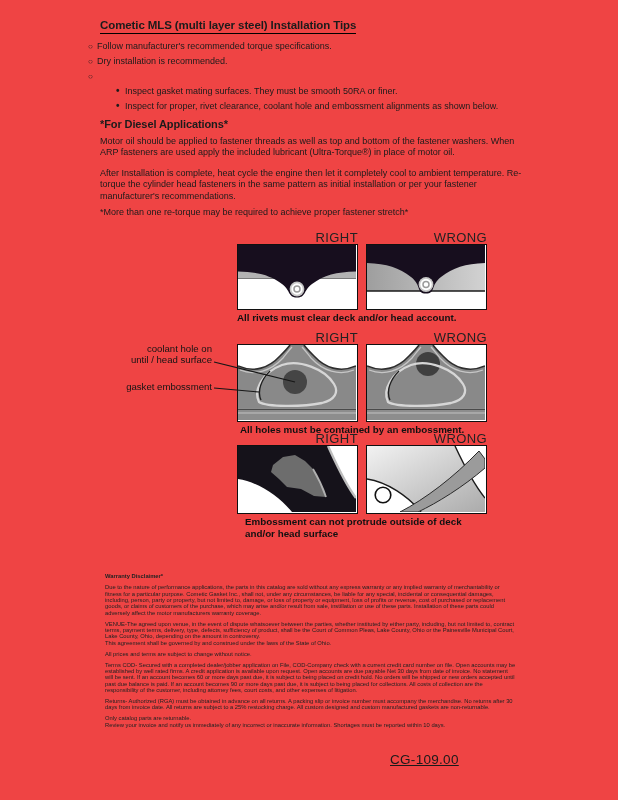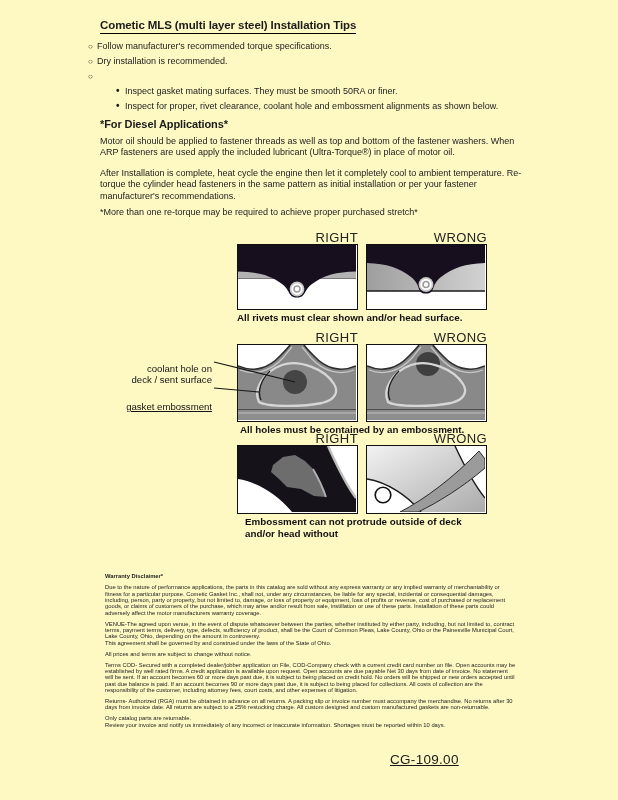--- a/index.html
+++ b/index.html
@@ -1,19 +1,19 @@
 <!DOCTYPE html>
 <html><head>
 <meta charset="utf-8">
 <style>
   html,body{margin:0;padding:0;background:#e8e8e8;}
   .page{
     position:relative;
     width:618px;height:800px;
-    background:#fef9c3;
+    background:#ef4444;
     font-family:"Liberation Sans", sans-serif;
     color:#1b1b1b;
     overflow:hidden;
   }
   .abs{position:absolute;}
 
   .title{
     left:100px;top:19px;
     font-size:11.5px;font-weight:bold;letter-spacing:-0.1px;
     border-bottom:1.6px solid #000;padding-bottom:2px;
@@ -36,21 +36,21 @@
     font-size:13px;letter-spacing:0.4px;color:#222;
   }
   .dg-box{
     width:121px;box-sizing:border-box;
     border:1.6px solid #101010;background:#fff;
   }
   .dg-box svg{display:block;}
   .caption{font-size:9.8px;font-weight:bold;line-height:11.5px;color:#111;}
   .callout{
     width:113px;text-align:right;
-    font-size:9.6px;line-height:10.8px;color:#141414;margin-top:20px;
+    font-size:9.6px;line-height:10.8px;color:#141414;
   }
   .overlay{left:0;top:0;pointer-events:none;}
 
   .disclaimer{left:105px;top:573px;width:411px;font-size:5.8px;line-height:6.35px;color:#222;}
   .disclaimer p{margin:0 0 4.6px 0;white-space:pre-line;}
   .disclaimer .dh{font-weight:bold;margin-bottom:5px;}
 
   .pagenum{left:390px;top:752px;font-size:13.5px;letter-spacing:0.3px;color:#1a1a1a;text-decoration:underline;}
 </style>
 </head>
@@ -78,21 +78,21 @@
     </div>
     <div class="b-row sub">
       <span class="b-marker dot">•</span>
       <span>Inspect for proper, rivet clearance, coolant hole and embossment alignments as shown below.</span>
     </div>
   </div>
 
   <div class="abs h2" style="left:100px;top:118px;">*For Diesel Applications*</div>
   <div class="abs para" style="left:100px;top:136px;">Motor oil should be applied to fastener threads as well as top and bottom of the fastener washers. When ARP fasteners are used apply the included lubricant (Ultra-Torque®) in place of motor oil.</div>
   <div class="abs para" style="left:100px;top:168px;">After Installation is complete, heat cycle the engine then let it completely cool to ambient temperature. Re-torque the cylinder head fasteners in the same pattern as initial installation or per your fastener manufacturer's recommendations.</div>
-  <div class="abs note" style="left:100px;top:207px;">*More than one re-torque may be required to achieve proper purchased stretch*</div>
+  <div class="abs note" style="left:100px;top:207px;">*More than one re-torque may be required to achieve proper fastener stretch*</div>
 
   <div class="abs dg-label" style="left:237px;top:230px;">RIGHT</div>
   <div class="abs dg-label" style="left:366px;top:230px;">WRONG</div>
 
   <div class="abs dg-box" style="left:237px;top:244px;height:66px;">
     <svg width="118" height="63" viewBox="0 0 118 63">
       <rect x="0" y="32" width="118" height="31" fill="#ffffff"></rect>
       <rect x="0" y="26" width="118" height="8" fill="#b3b3b3"></rect>
       <line x1="0" y1="33.5" x2="118" y2="33.5" stroke="#6a6a6a" stroke-width="0.8"></line>
       <path d="M0,0 H118 V26.5 C98,27 86,30 74,39 C65,46 68,52.5 59,52.5 C50,52.5 53,46 44,39 C32,30 20,27 0,26.5 Z" fill="#170e1e"></path>
@@ -115,30 +115,30 @@
       <rect x="0" y="46" width="118" height="17" fill="#ffffff"></rect>
       <line x1="0" y1="46" x2="118" y2="46" stroke="#1a1a1a" stroke-width="1.3"></line>
       <path d="M0,0 H118 V18 C98,18.5 86,23 74,32 C63,40.5 69,48.5 59,48.5 C49,48.5 55,40.5 44,32 C32,23 20,18.5 0,18 Z" fill="#170e1e"></path>
       <g>
         <circle cx="59" cy="39.5" r="7.4" fill="#c6c6c6"></circle>
         <circle cx="59" cy="39.5" r="5.7" fill="#ffffff"></circle>
         <circle cx="59" cy="39.5" r="3" fill="#ffffff" stroke="#9b9b9b" stroke-width="1.5"></circle>
       </g>
     </svg>
   </div>
-  <div class="abs caption" style="left:237px;top:312px;">All rivets must clear shown and/or head surface.</div>
+  <div class="abs caption" style="left:237px;top:312px;">All rivets must clear deck and/or head account.</div>
 
   <div class="abs dg-label" style="left:237px;top:330px;">RIGHT</div>
   <div class="abs dg-label" style="left:366px;top:330px;">WRONG</div>
 
   <div class="abs callout" style="left:99px;top:344px;">
     <div>coolant hole on</div>
-    <div>deck / sent surface</div>
-  </div>
-  <div class="abs callout" style="left:99px;top:382px;text-decoration:underline;">gasket embossment</div>
+    <div>until / head surface</div>
+  </div>
+  <div class="abs callout" style="left:99px;top:382px;">gasket embossment</div>
 
   <div class="abs dg-box" style="left:237px;top:344px;height:78px;">
     <svg width="118" height="75" viewBox="0 0 118 75">
       <rect width="118" height="75" fill="#ffffff"></rect>
       <rect y="63" width="118" height="12" fill="#8d8d8d"></rect>
       <line x1="0" y1="64.5" x2="118" y2="64.5" stroke="#4a4a4a" stroke-width="1"></line>
       <line x1="0" y1="68" x2="118" y2="68" stroke="#c2c2c2" stroke-width="1"></line>
       <path d="M0,63 L0,21 C16,28 31,23 42,11 C47,6 50,3 52,0 L66,0 C68,3 71,6 76,11 C87,23 102,28 118,21 L118,63 Z" fill="#898989"></path>
       <path d="M0,21 C16,28 31,23 42,11 C47,6 50,3 52,0" fill="none" stroke="#2e2e2e" stroke-width="1.6"></path>
       <path d="M66,0 C68,3 71,6 76,11 C87,23 102,28 118,21" fill="none" stroke="#2e2e2e" stroke-width="1.6"></path>
@@ -196,21 +196,21 @@
       <rect width="118" height="66" fill="#ffffff"></rect>
       <path d="M0,0 L88,0 C95,15 105,36 118,52 L118,66 L54,66 C41,50 20,36 0,33 Z" fill="url(#g3w)"></path>
       <path d="M88,0 C95,15 105,36 118,52" stroke="#1a1a1a" stroke-width="1.4" fill="none"></path>
       <path d="M0,33 C20,36 41,50 54,66" stroke="#1a1a1a" stroke-width="1.4" fill="none"></path>
       <path d="M33,66 C58,53 86,32 112,5 L118,13 L118,22 C96,41 70,57 51,66 Z" fill="#9b9b9b" stroke="#2a2a2a" stroke-width="1"></path>
       <circle cx="16" cy="49" r="7.8" fill="#ffffff" stroke="#111111" stroke-width="1.6"></circle>
     </svg>
   </div>
   <div class="abs caption" style="left:245px;top:516px;">
     <div>Embossment can not protrude outside of deck</div>
-    <div>and/or head without</div>
+    <div>and/or head surface</div>
   </div>
 
   <div class="abs disclaimer">
     <p class="dh">Warranty Disclaimer*</p>
     <p>Due to the nature of performance applications, the parts in this catalog are sold without any express warranty or any implied warranty of merchantability or fitness for a particular purpose.  Cometic Gasket Inc., shall not, under any circumstances, be liable for any special, incidental or consequential damages, including, person, party or property, but not limited to, damage, or loss of property or equipment, loss of profits or revenue, cost of purchased or replacement goods, or claims of customers of the purchase, which may arise and/or result from sale, instillation or use of these parts.  Installation of these parts could adversely affect the motor manufacturers warranty coverage.</p>
     <p>VENUE-The agreed upon venue, in the event of dispute whatsoever between the parties, whether instituted by either party, including, but not limited to, contract terms, payment terms, delivery, type, defects, sufficiency of product, shall be the Court of Common Pleas, Lake County, Ohio or the Painesville Municipal Court, Lake County, Ohio, depending on the amount in controversy.
 This agreement shall be governed by and construed under the laws of the State of Ohio.</p>
     <p>All prices and terms are subject to change without notice.</p>
     <p>Terms COD- Secured with a completed dealer/jobber application on File, COD-Company check with a current credit card number on file.  Open accounts may be established by well rated firms.  A credit application is available upon request.  Open accounts are due payable Net 30 days from date of invoice.  No statement will be sent.  If an account becomes 60 or more days past due, it is subject to being placed on credit hold.  No orders will be shipped or new orders accepted until past due balance is paid.  If an account becomes 90 or more days past due, it is subject to being placed for collections.  All costs of collection are the responsibility of the customer, including attorney fees, court costs, and other expenses of litigation.</p>
     <p>Returns- Authorized (RGA) must be obtained in advance on all returns.  A packing slip or invoice number must accompany the merchandise.  No returns after 30 days from invoice date.  All returns are subject to a 25% restocking charge.  All custom designed and custom manufactured gaskets are non-returnable.</p>

